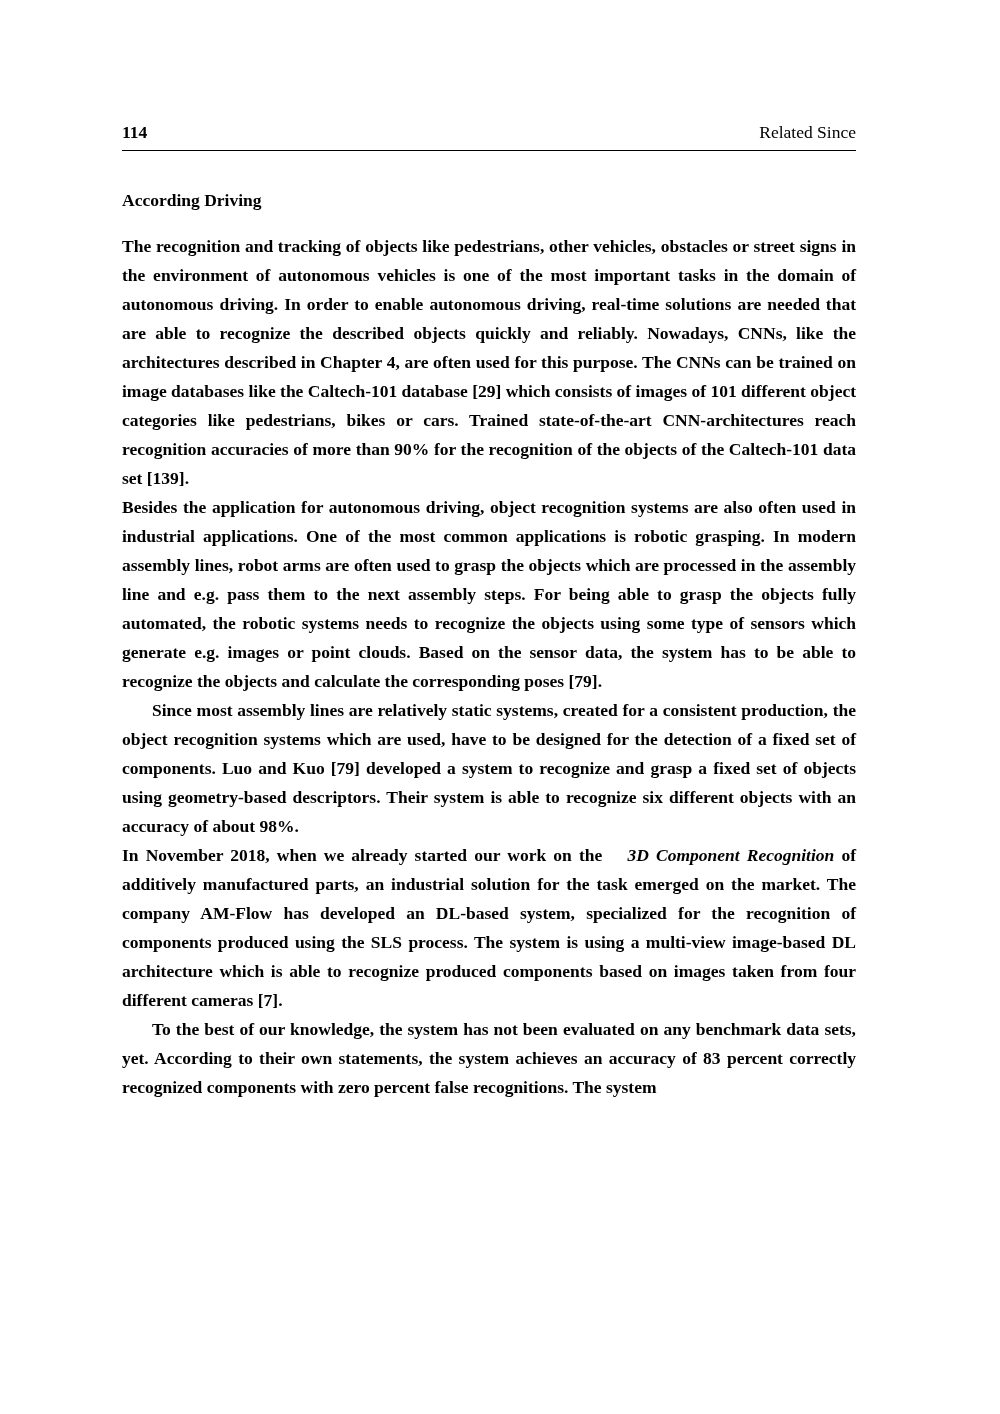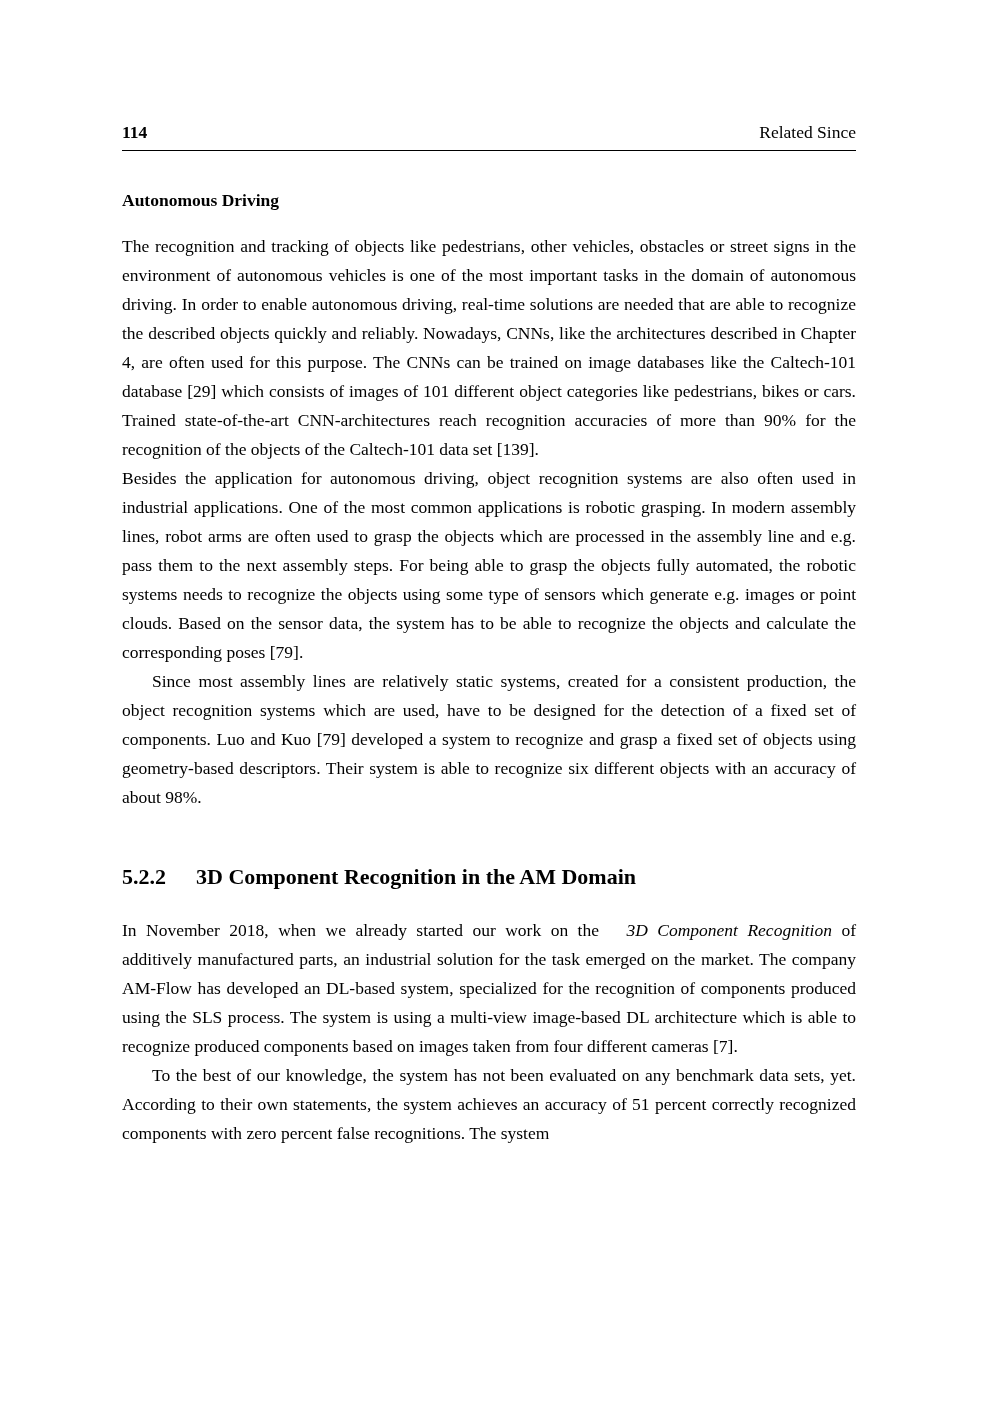--- a/index.html
+++ b/index.html
@@ -42,44 +42,41 @@
     margin: 52px 0 26px 0;
     line-height: 1.2;
     display: flex;
   }
   h2.section-heading .sec-num { margin-right: 30px; }
   p.para {
     font-size: 17.5px;
     line-height: 29px;
     text-align: justify;
     margin: 0;
+    font-weight: bold;
   }
   p.para.indent { text-indent: 30px; }
   em.inline-italic { font-style: italic; margin-left: 18px; }
 </style>
 </head>
 <body>
 
 <div class="page">
   <div class="content">
 
     <div class="running-head">
       <span class="page-number">114</span>
       <span class="running-title">Related Since</span>
     </div>
 
-    <h3 class="subheading">Autonomous Driving</h3>
+    <h3 class="subheading">According Driving</h3>
     <p class="para">The recognition and tracking of objects like pedestrians, other vehicles, obstacles or street signs in the environment of autonomous vehicles is one of the most important tasks in the domain of autonomous driving. In order to enable autonomous driving, real-time solutions are needed that are able to recognize the described objects quickly and reliably. Nowadays, CNNs, like the architectures described in Chapter 4, are often used for this purpose. The CNNs can be trained on image databases like the Caltech-101 database [29] which consists of images of 101 different object categories like pedestrians, bikes or cars. Trained state-of-the-art CNN-architectures reach recognition accuracies of more than 90% for the recognition of the objects of the Caltech-101 data set [139].</p>
 
     <p class="para">Besides the application for autonomous driving, object recognition systems are also often used in industrial applications. One of the most common applications is robotic grasping. In modern assembly lines, robot arms are often used to grasp the objects which are processed in the assembly line and e.g. pass them to the next assembly steps. For being able to grasp the objects fully automated, the robotic systems needs to recognize the objects using some type of sensors which generate e.g. images or point clouds. Based on the sensor data, the system has to be able to recognize the objects and calculate the corresponding poses [79].</p>
     <p class="para indent">Since most assembly lines are relatively static systems, created for a consistent production, the object recognition systems which are used, have to be designed for the detection of a fixed set of components. Luo and Kuo [79] developed a system to recognize and grasp a fixed set of objects using geometry-based descriptors. Their system is able to recognize six different objects with an accuracy of about 98%.</p>
 
-    <h2 class="section-heading">
-      <span class="sec-num">5.2.2</span>
-      <span class="sec-title">3D Component Recognition in the AM Domain</span>
-    </h2>
 
     <p class="para"><span>In November 2018, when we already started our work on the </span><em class="inline-italic">3D Component Recognition</em><span> of additively manufactured parts, an industrial solution for the task emerged on the market. The company AM-Flow has developed an DL-based system, specialized for the recognition of components produced using the SLS process. The system is using a multi-view image-based DL architecture which is able to recognize produced components based on images taken from four different cameras [7].</span></p>
 
-    <p class="para indent">To the best of our knowledge, the system has not been evaluated on any benchmark data sets, yet. According to their own statements, the system achieves an accuracy of 51 percent correctly recognized components with zero percent false recognitions. The system</p>
+    <p class="para indent">To the best of our knowledge, the system has not been evaluated on any benchmark data sets, yet. According to their own statements, the system achieves an accuracy of 83 percent correctly recognized components with zero percent false recognitions. The system</p>
 
   </div>
 </div>
 
 </body></html>

